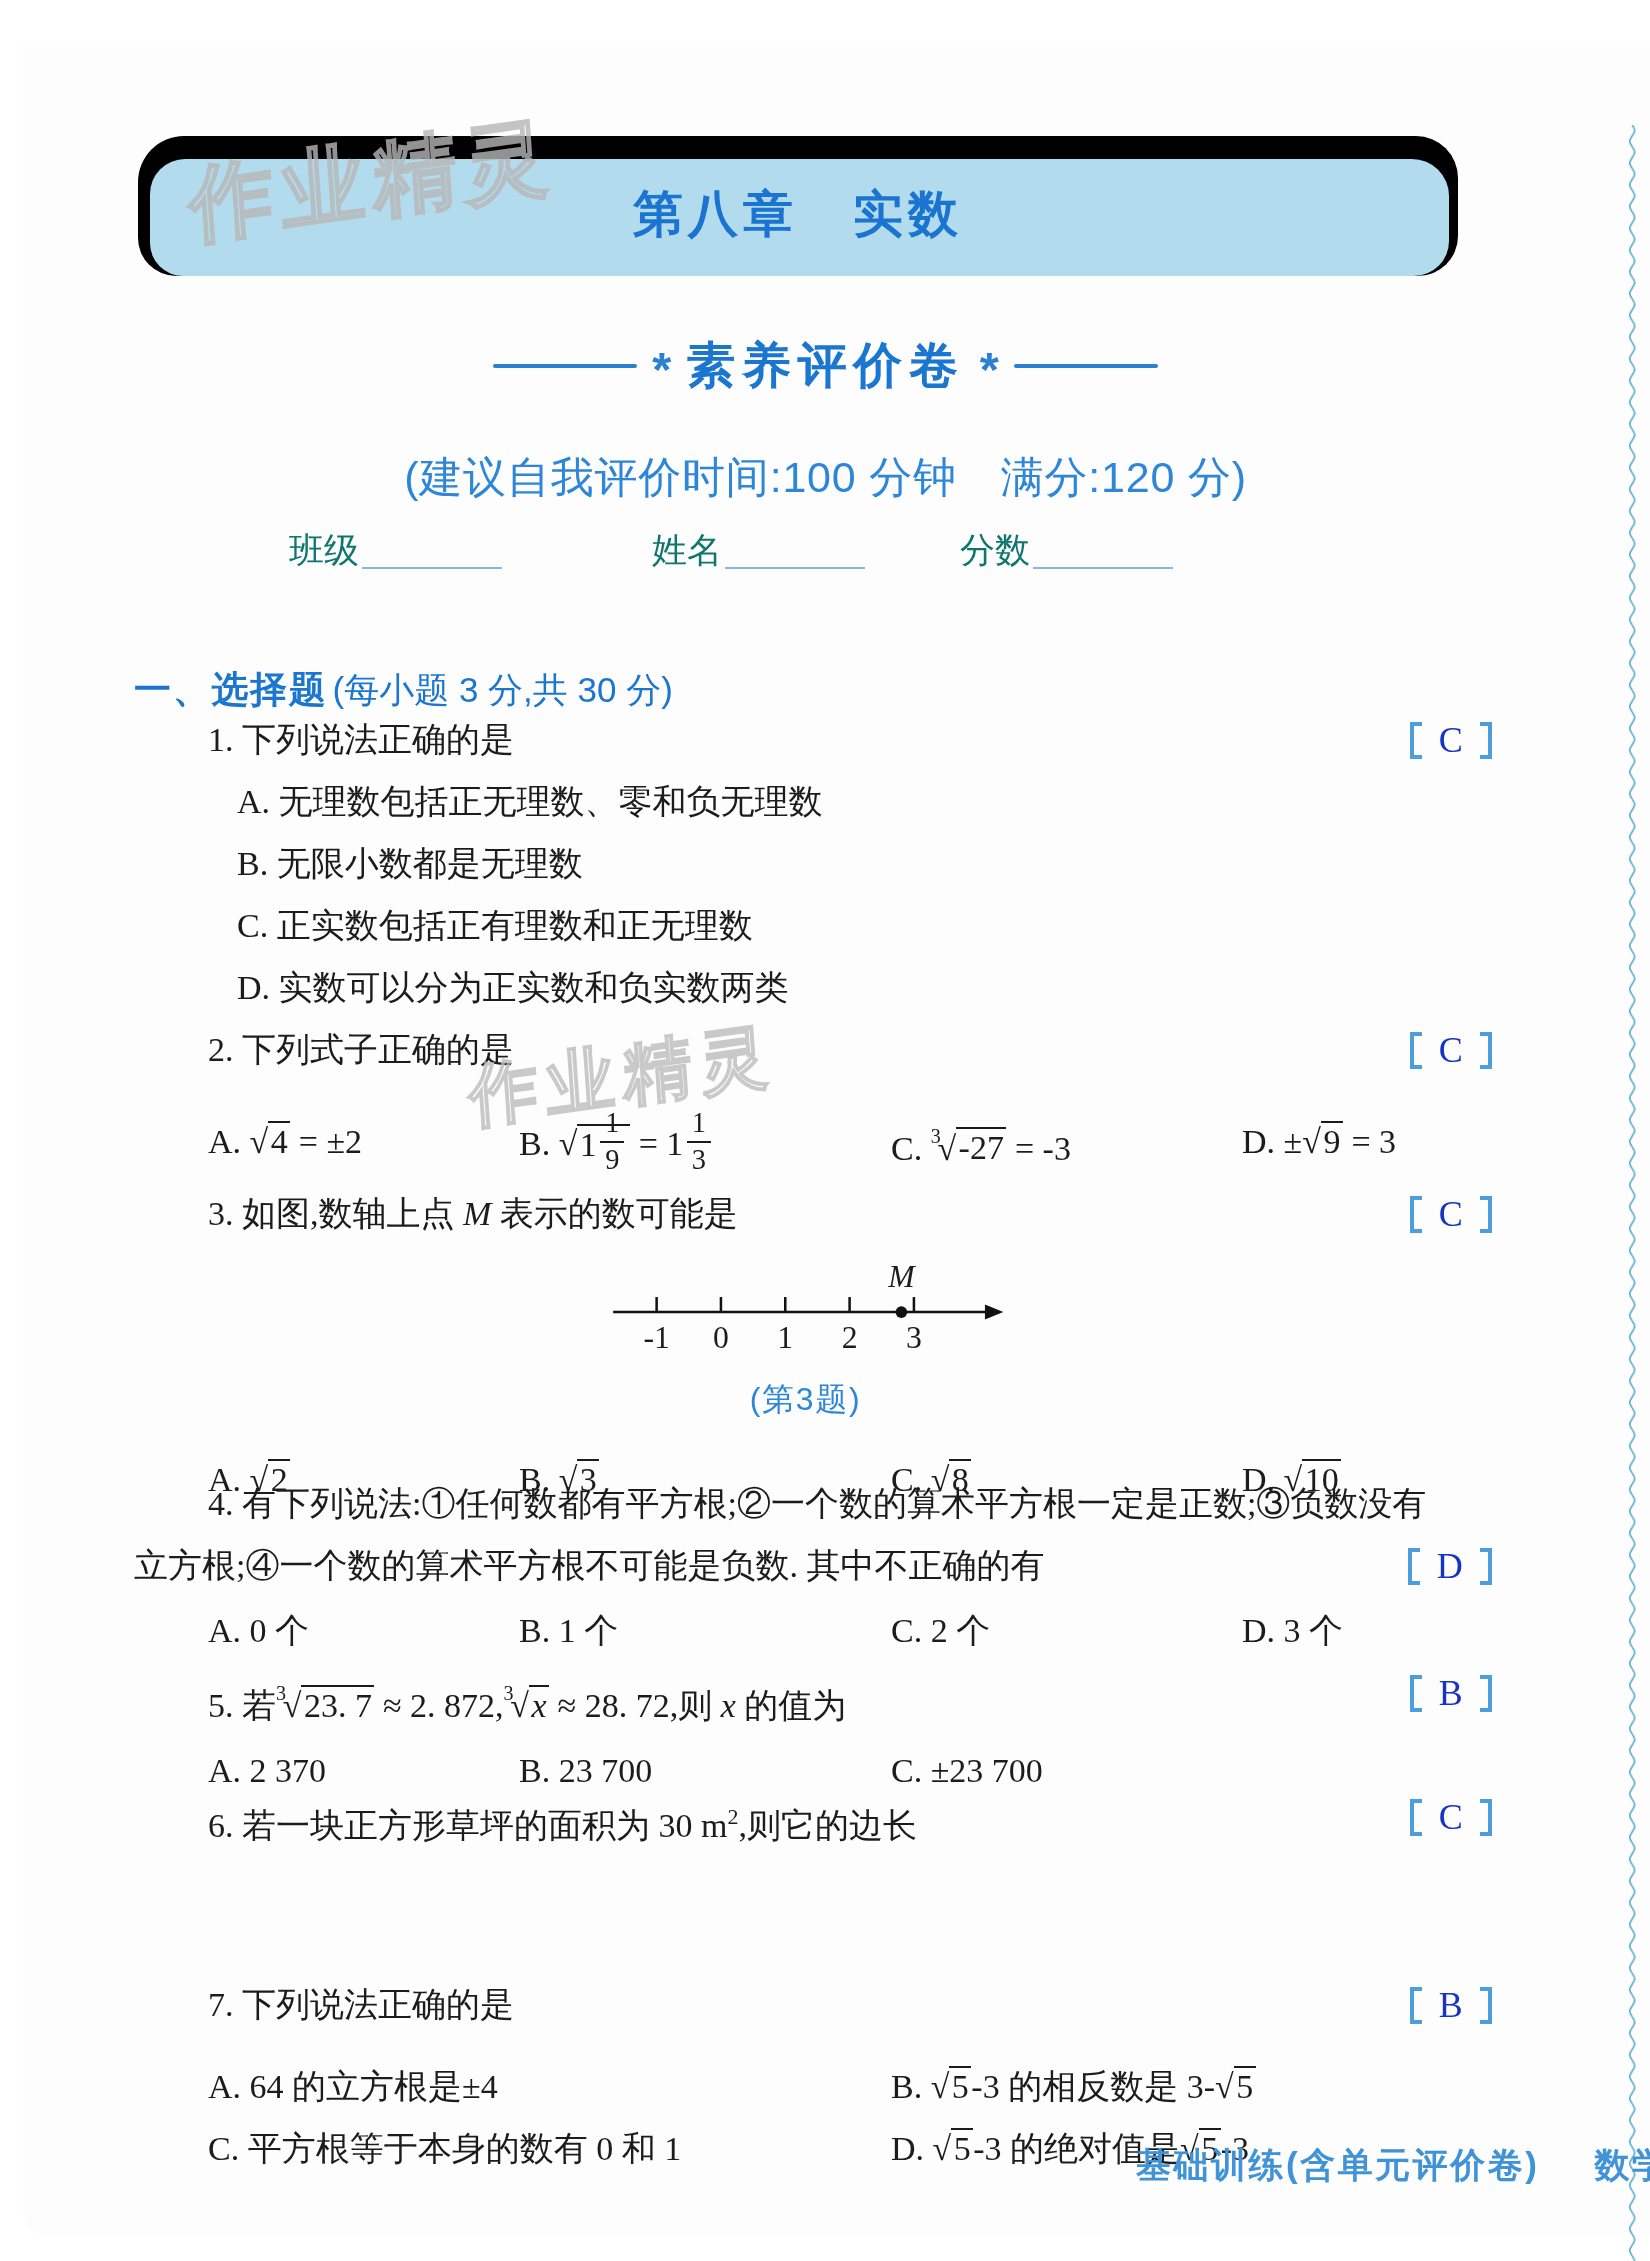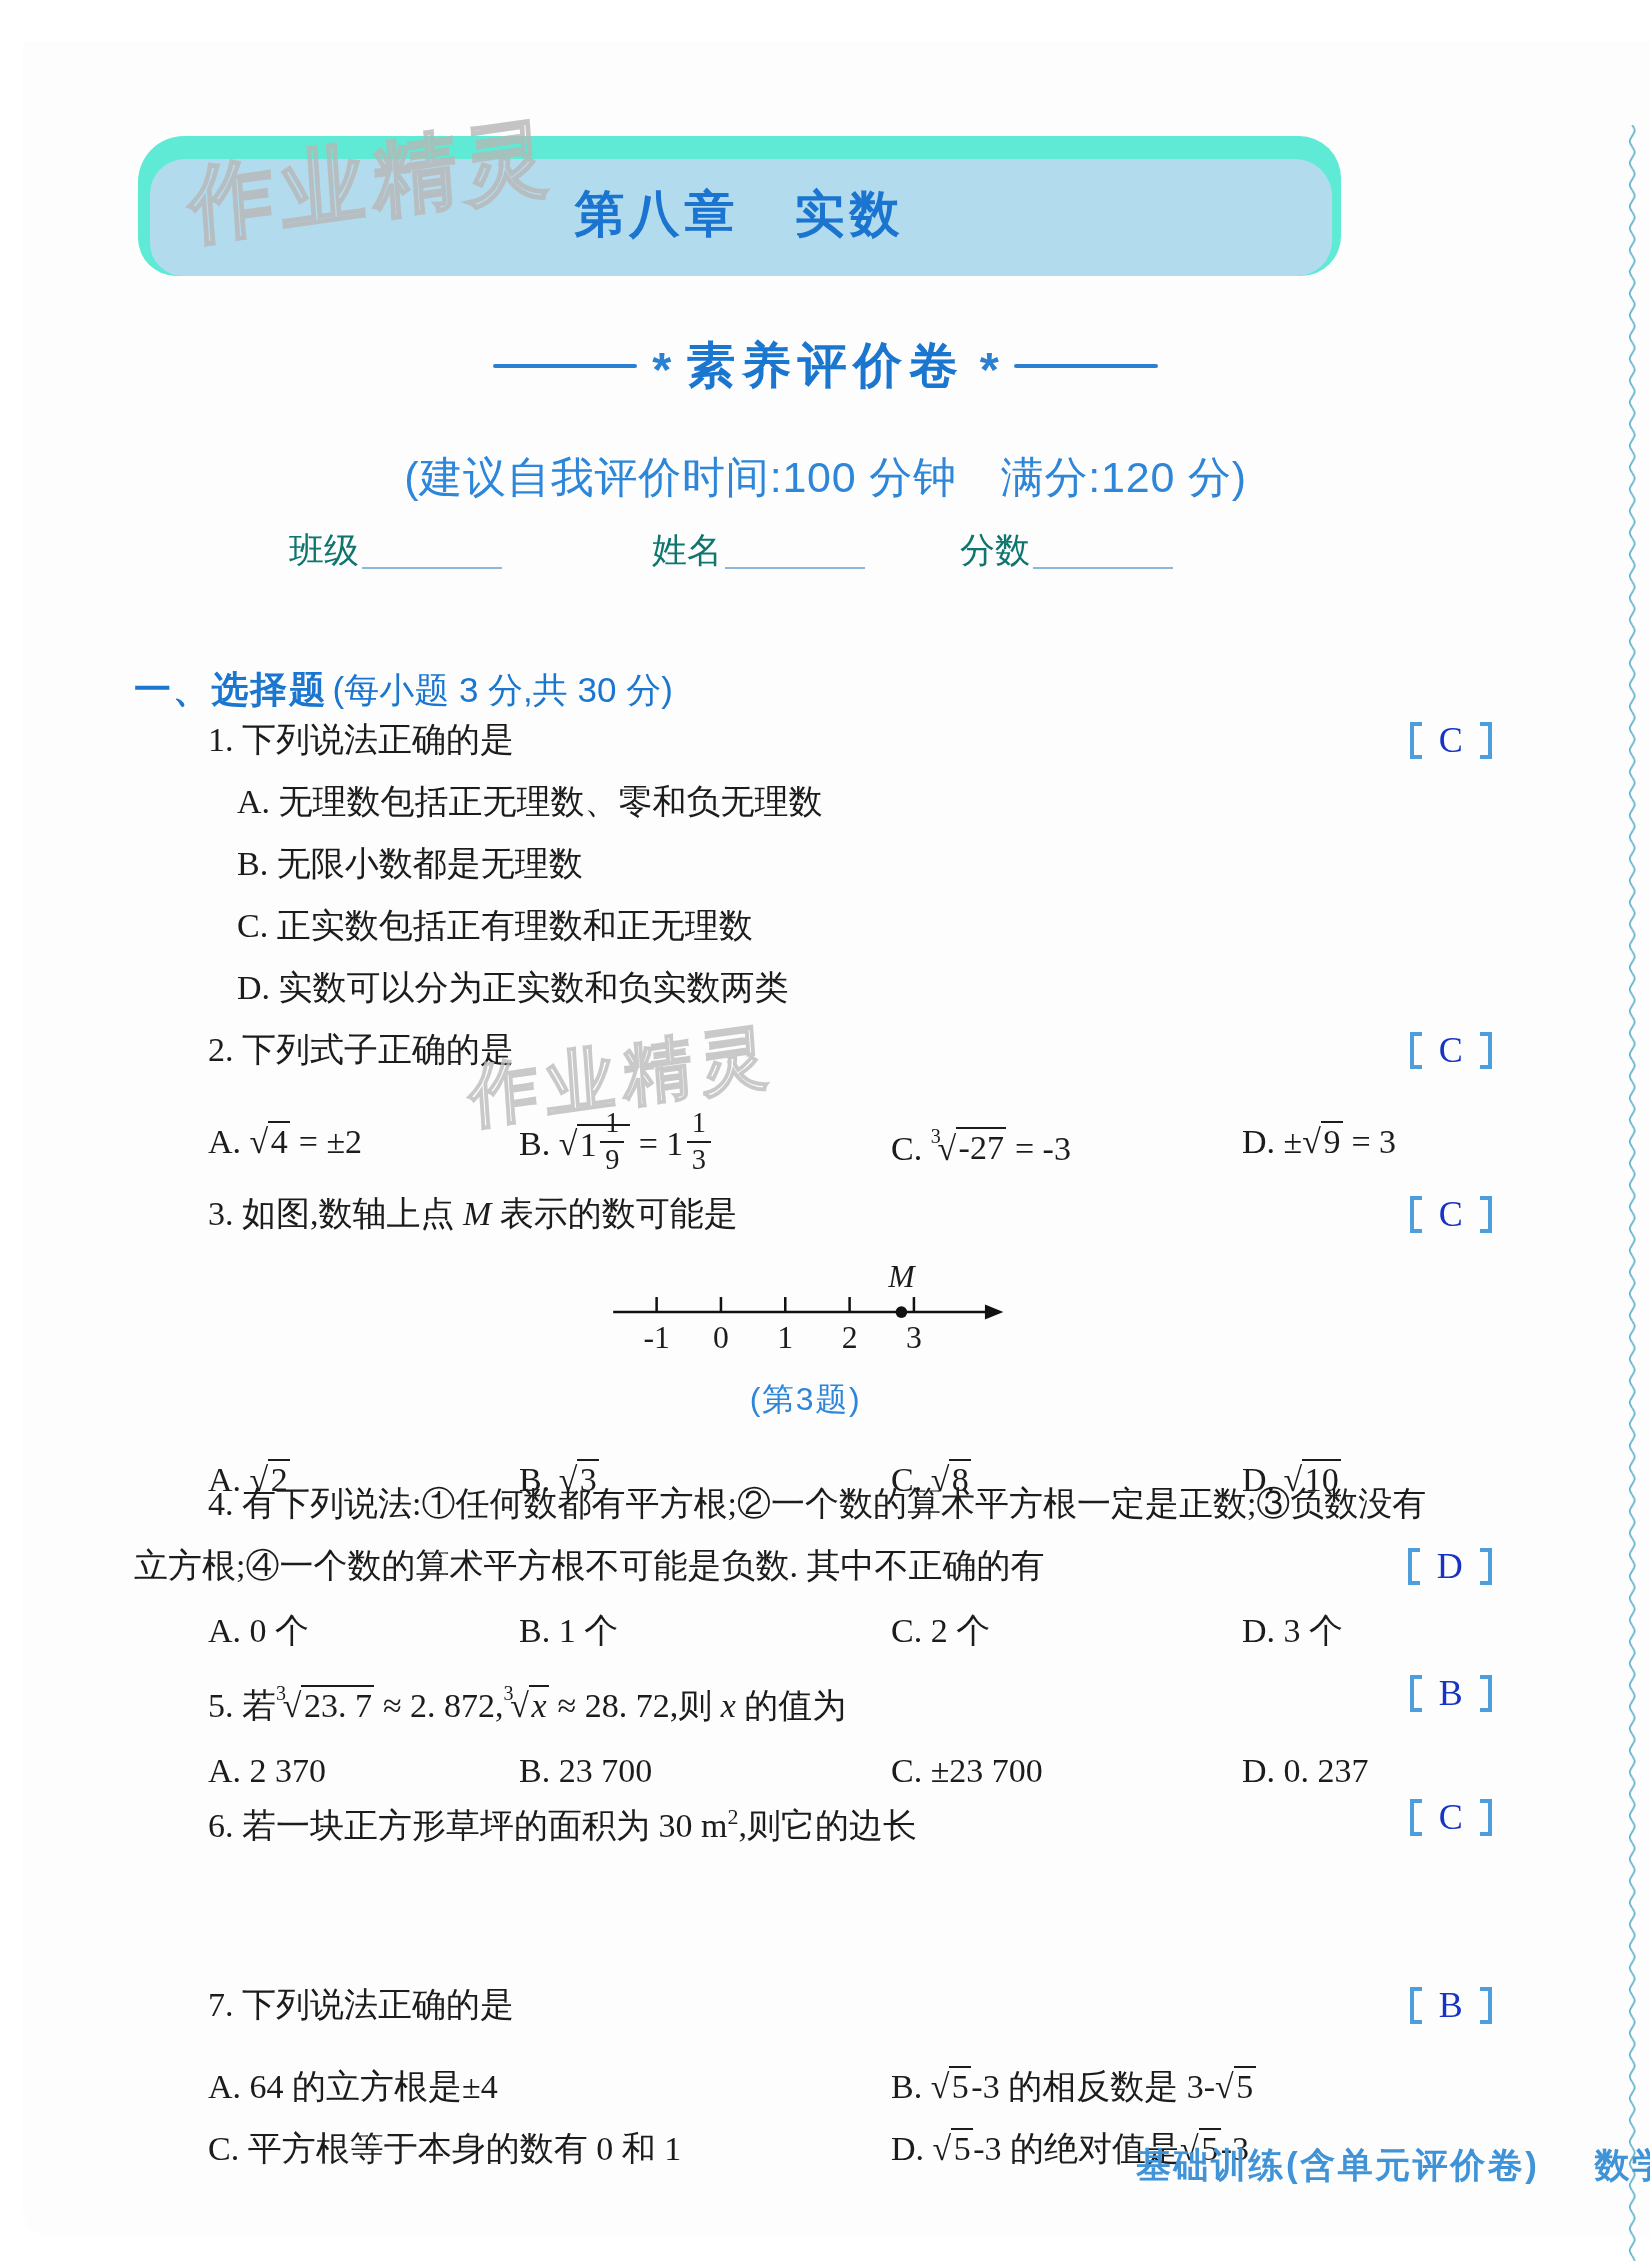--- a/index.html
+++ b/index.html
@@ -3,21 +3,21 @@
 <meta charset="utf-8">
 <style>
   html,body{margin:0;padding:0;overflow:hidden;}
   body{
     width:1651px;height:2261px;position:relative;background:#ffffff;
     font-family:"Liberation Serif",serif;color:#1c1c1c;
   }
   .paper{position:absolute;left:23.4px;top:42px;right:0;bottom:25px;background:#fdfdfe;border-radius:0 0 0 25px;}
 
   
-  .banner{position:absolute;left:138px;top:136px;width:1203px;height:140px;background:#5eead4;border-radius:46px 42px 40px 38px;}
+  .banner{position:absolute;left:138px;top:136px;width:1320px;height:140px;background:#000000;border-radius:46px 42px 40px 38px;}
   .banner-inner{position:absolute;left:11.7px;right:9.2px;top:22.6px;bottom:0;background:#b2dcee;border-radius:35px 37px 35px 33px;}
   .banner-title{position:absolute;left:0;right:0;top:45px;text-align:center;
     font-family:"Liberation Sans",sans-serif;font-weight:bold;font-size:50px;color:#1a74d0;letter-spacing:5px;}
 
   
   .watermark{position:absolute;font-family:"Liberation Sans",sans-serif;font-weight:bold;color:transparent;
     -webkit-text-stroke:2.1px #b7b7b7;letter-spacing:8.4px;transform:rotate(-8deg) skewX(-4deg);opacity:.8;z-index:5;}
   .wm1{left:188px;top:124px;font-size:84px;}
   .wm2{left:468px;top:1030px;font-size:69px;-webkit-text-stroke:1.7px #bdbdbd;}
 
@@ -207,21 +207,20 @@
   <span class="ans">
     <span class="brk brk-l"></span>
       <span class="ans-letter">B</span>
       <span class="brk brk-r"></span>
   </span>
   <p class="stem">5. 若<sup class="ri">3</sup>√<span class="ov">23. 7</span> ≈ 2. 872,<sup class="ri">3</sup>√<span class="ov"><i>x</i></span> ≈ 28. 72,则 <i>x</i> 的值为</p>
   <div class="opts-row4">
     <div class="opt">A. 2 370</div>
     <div class="opt">B. 23 700</div>
     <div class="opt">C. ±23 700</div>
-    <div class="opt">D. 0. 237</div>
   </div>
 </div>
 
 <div class="question" style="top:1786px;">
   <span class="ans">
     <span class="brk brk-l"></span>
       <span class="ans-letter">C</span>
       <span class="brk brk-r"></span>
   </span>
   <p class="stem">6. 若一块正方形草坪的面积为 30 m<sup class="sq">2</sup>,则它的边长</p>

